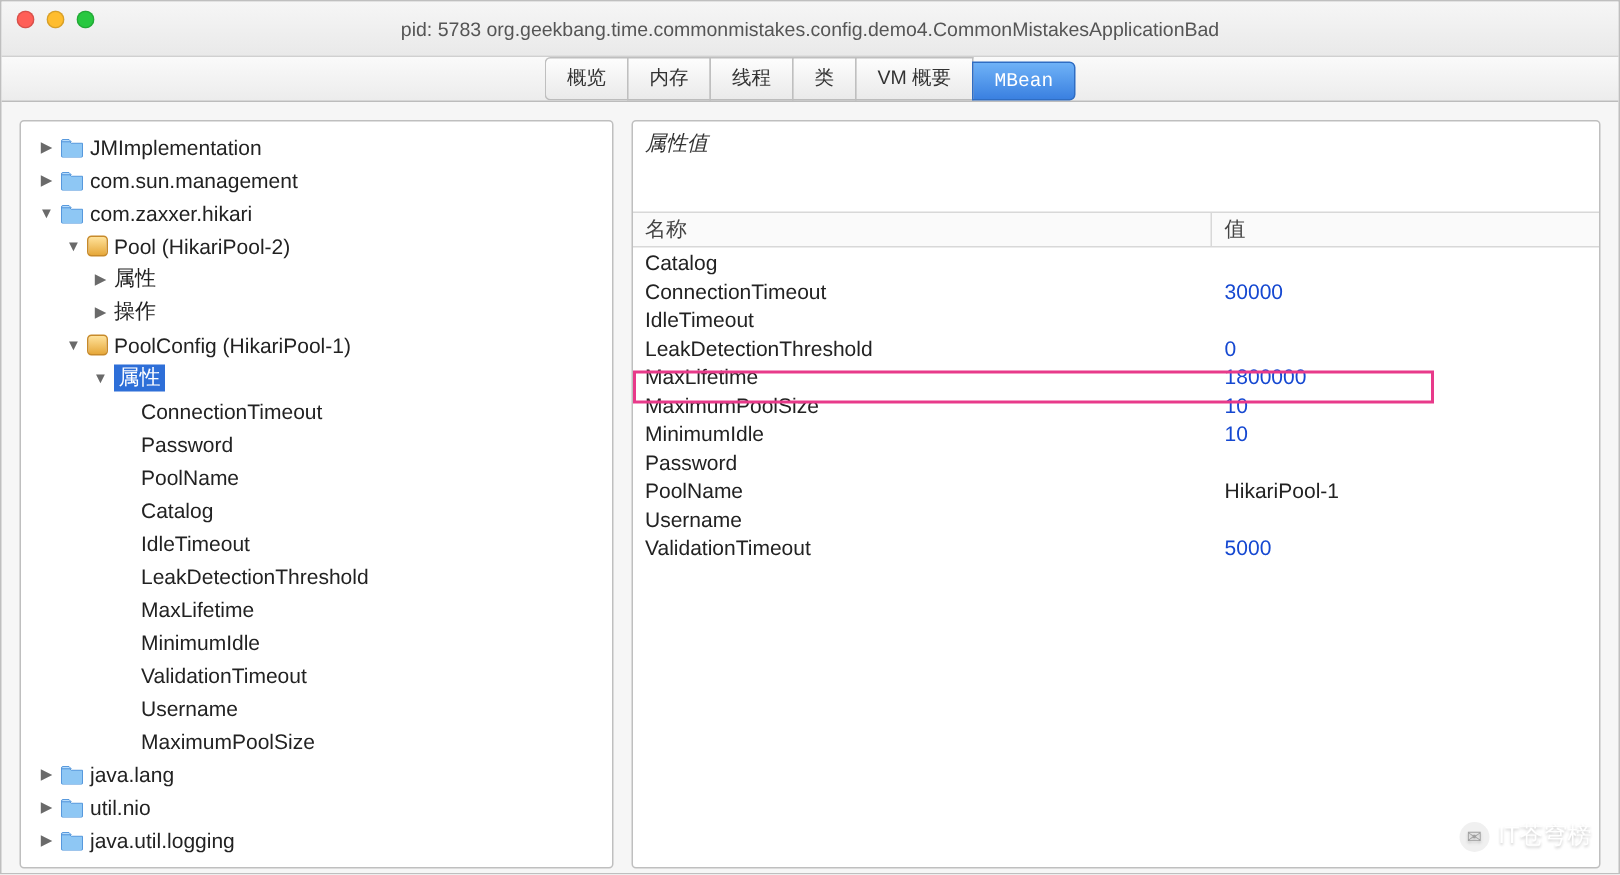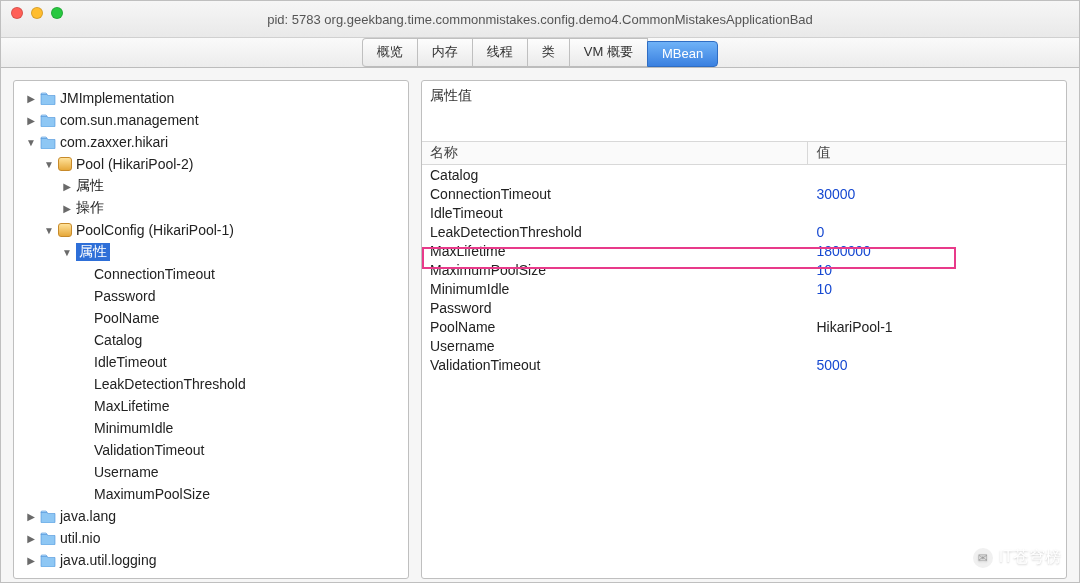--- a/index.html
+++ b/index.html
@@ -8,37 +8,37 @@
   .titlebar { height:37px; display:flex; align-items:center; background:linear-gradient(#f6f6f6,#e9e9e9); border-bottom:1px solid #d0d0d0; position:relative; }
   .traffic { position:absolute; left:10px; top:6px; display:flex; gap:8px; }
   .light { width:12px; height:12px; border-radius:50%; border:1px solid rgba(0,0,0,0.15); }
   .light.red{background:#ff5f57;} .light.yellow{background:#ffbd2e;} .light.green{background:#28c840;}
   .title { flex:1 1 auto; text-align:center; font-size:13px; color:#555; }
   .tabbar { height:30px; background:linear-gradient(#fafafa,#ececec); border-bottom:1px solid #bcbcbc; display:flex; align-items:flex-end; justify-content:center; padding-top:4px;}
   .tab { padding:4px 14px 5px; font-size:13px; color:#333; border:1px solid transparent; position:relative; cursor:default;}
   .tab.flat { border:1px solid #bfbfbf; border-bottom:1px solid #bcbcbc; background:linear-gradient(#fdfdfd,#eaeaea); margin-left:-1px;}
   .tab.flat:first-child{ border-top-left-radius:4px; border-bottom-left-radius:4px; margin-left:0;}
   .tab.flat:last-child{}
-  .tab.active { background:linear-gradient(#6fb2f7,#3a80e0); color:#fff; border-color:#2f6dc3; border-top-right-radius:4px; border-bottom-right-radius:4px;}
+  .tab.active { background:linear-gradient(#6fb2f7,#3a80e0); color:#fff; border-color:#2f6dc3; border-top-right-radius:4px; border-bottom-right-radius:4px;font-family:Liberation Mono, monospace;}
   .body { display:flex; height:calc(100% - 58px); }
   .left-pane { width:420px; padding:12px; }
   .right-pane { flex:1 1 auto; padding:12px 12px 12px 0; }
   .panel { border:1px solid #bfbfbf; background:#fff; height:100%; border-radius:3px; overflow:auto; position:relative;}
   
   .tree { padding:6px 4px; font-size:14px; color:#222; user-select:none;}
   .tree-row { display:flex; align-items:center; height:22px; padding-right:4px; white-space:nowrap;}
   .disclosure { width:14px; height:14px; display:inline-flex; align-items:center; justify-content:center; color:#6a6a6a; font-size:10px; margin-right:2px;}
   .icon { width:16px; height:16px; margin-right:4px; display:inline-flex; align-items:center; justify-content:center; }
   .icon.folder svg { width:16px; height:14px; }
   .icon.bean { width:14px; height:14px; border-radius:3px; background:linear-gradient(#ffe29a,#e6a83a); border:1px solid #c78a2a; font-size:9px; color:#7a4; display:flex; align-items:center; justify-content:center;}
   .label { flex: 0 0 auto; }
   .label.selected { background:#2e6fd8; color:#fff; padding:0 3px; }
   .ind-0{padding-left:6px;} .ind-1{padding-left:24px;} .ind-2{padding-left:42px;} .ind-3{padding-left:60px;}
   
-  .section-title { font-size:14px; color:#333; padding:6px 8px 2px; }
+  .section-title { font-size:14px; color:#333; padding:6px 8px 2px;font-style:italic; }
   .table { width:100%; font-size:14px; }
   .thead { display:flex; border-top:1px solid #d8d8d8; border-bottom:1px solid #d8d8d8;margin-top:34px;}
   .th { padding:2px 8px; color:#444; background:#fafafa; }
   .th.name{ flex:1 1 60%; border-right:1px solid #d8d8d8;}
   .th.val{ flex:1 1 40%; }
   .tbody { position:relative; }
   .tr { display:flex; height:19px; align-items:center; }
   .td { padding:0 8px; }
   .td.name{ flex:1 1 60%; color:#222;}
   .td.val{ flex:1 1 40%; color:#1548d1; }

